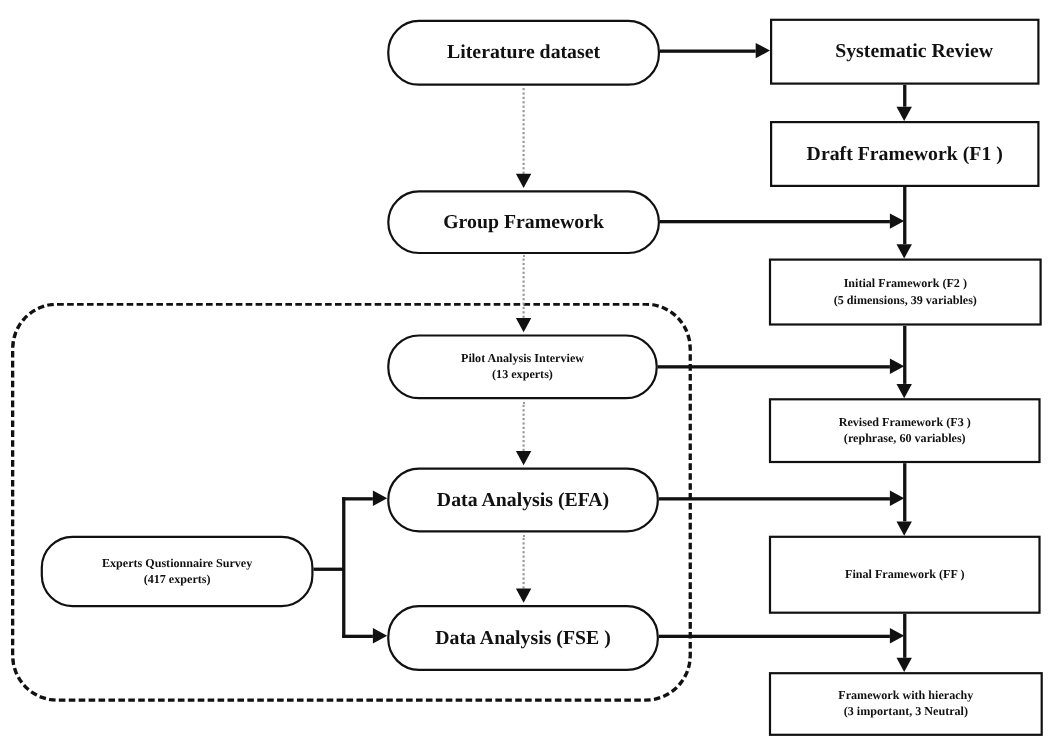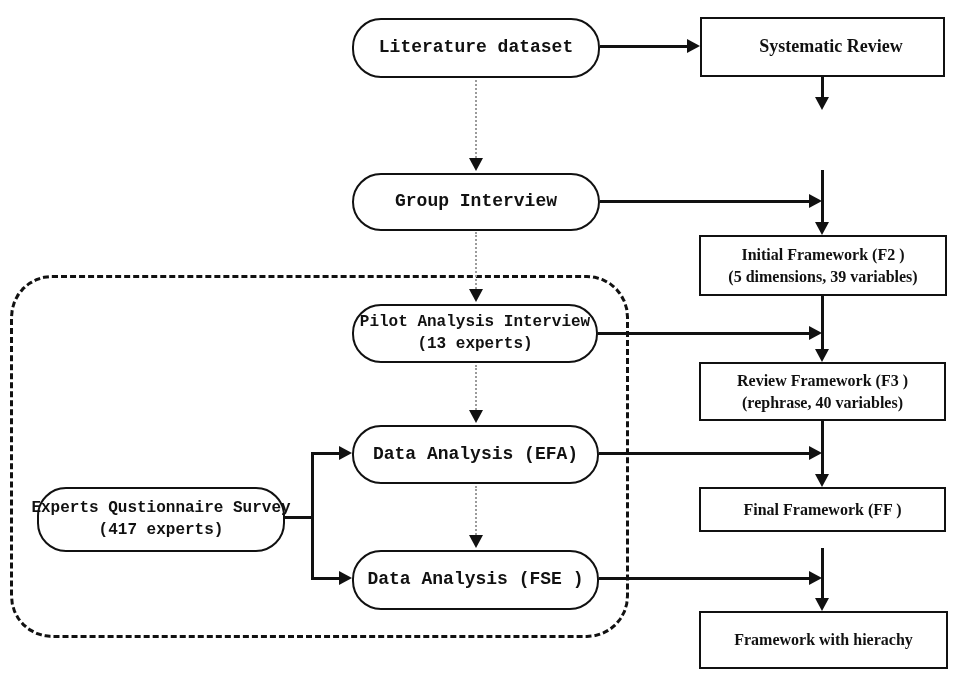--- a/index.html
+++ b/index.html
@@ -7,24 +7,24 @@
     position:relative;width:960px;height:686px;background:#ffffff;
     font-family:"Liberation Serif","DejaVu Serif",serif;
     font-weight:bold;color:#111111;overflow:hidden;
   }
   .node{
     position:absolute;box-sizing:border-box;background:#ffffff;
     border:2.5px solid #111111;
     display:flex;flex-direction:column;justify-content:center;align-items:center;
     text-align:center;line-height:1.32;z-index:3;
   }
-  .round{border-radius:29px;font-family:Liberation Mono, monospace;}
+  .round{border-radius:29px;}
   .rect{border-radius:0;}
   .node .l1{font-size:18px;white-space:nowrap;}
-  .node.two .l1,.node.two .l2{font-size:16px;white-space:nowrap;}
+  .node.two .l1,.node.two .l2{font-size:11px;white-space:nowrap;}
   .dashed-group{
     position:absolute;left:10px;top:275px;width:619px;height:363px;
     border:3px dashed #111111;border-radius:42px;box-sizing:border-box;
     background:transparent;z-index:1;
   }
   .hline{position:absolute;height:2.5px;background:#111111;z-index:2;}
   .vline{position:absolute;width:2.5px;background:#111111;z-index:2;}
   .dotv{position:absolute;width:0;border-left:2.4px dotted #9b9b9b;z-index:2;}
   .ar{position:absolute;width:0;height:0;border-top:7px solid transparent;
       border-bottom:7px solid transparent;border-left:13px solid #111111;z-index:4;}
@@ -36,21 +36,21 @@
 
 <div class="canvas">
 
   <div class="dashed-group"></div>
 
   <div class="node round" style="left:352px;top:18px;width:248px;height:60px;">
     <div class="l1">Literature dataset</div>
   </div>
 
   <div class="node round" style="left:352px;top:173px;width:248px;height:58px;">
-    <div class="l1">Group Interview</div>
+    <div class="l1">Group Framework</div>
   </div>
 
   <div class="node round two" style="left:352px;top:304px;width:246px;height:59px;">
     <div class="l1">Pilot Analysis Interview</div>
     <div class="l2">(13 experts)</div>
   </div>
 
   <div class="node round" style="left:352px;top:550px;width:247px;height:60px;">
     <div class="l1">Data Analysis (FSE )</div>
   </div>
@@ -61,37 +61,41 @@
 
   <div class="node round two" style="left:37px;top:487px;width:248px;height:65px;">
     <div class="l1">Experts Qustionnaire Survey</div>
     <div class="l2">(417 experts)</div>
   </div>
 
   <div class="node rect" style="left:700px;top:17px;width:245px;height:60px;padding-left:17px;">
     <div class="l1">Systematic Review</div>
   </div>
 
+  <div class="node rect" style="left:700px;top:110px;width:245px;height:60px;">
+    <div class="l1">Draft Framework (F1 )</div>
+  </div>
 
   <div class="node rect two" style="left:699px;top:235px;width:248px;height:61px;">
     <div class="l1">Initial Framework (F2 )</div>
     <div class="l2">(5 dimensions, 39 variables)</div>
   </div>
 
   <div class="node rect two" style="left:699px;top:362px;width:247px;height:59px;">
-    <div class="l1">Review Framework (F3 )</div>
-    <div class="l2">(rephrase, 40 variables)</div>
+    <div class="l1">Revised Framework (F3 )</div>
+    <div class="l2">(rephrase, 60 variables)</div>
   </div>
 
-  <div class="node rect two" style="left:699px;top:487px;width:247px;height:45px;">
+  <div class="node rect two" style="left:699px;top:487px;width:247px;height:71px;">
     <div class="l1">Final Framework (FF )</div>
   </div>
 
   <div class="node rect two" style="left:699px;top:611px;width:249px;height:58px;">
     <div class="l1">Framework with hierachy</div>
+    <div class="l2">(3 important, 3 Neutral)</div>
   </div>
 
   <div class="hline" style="left:600px;top:45px;width:87px;"></div>
   <div class="ar" style="left:687px;top:39px;"></div>
 
   <div class="vline" style="left:821px;top:77px;height:20px;"></div>
   <div class="ad" style="left:815px;top:97px;"></div>
 
   <div class="vline" style="left:821px;top:170px;height:52px;"></div>
   <div class="ad" style="left:815px;top:222px;"></div>

